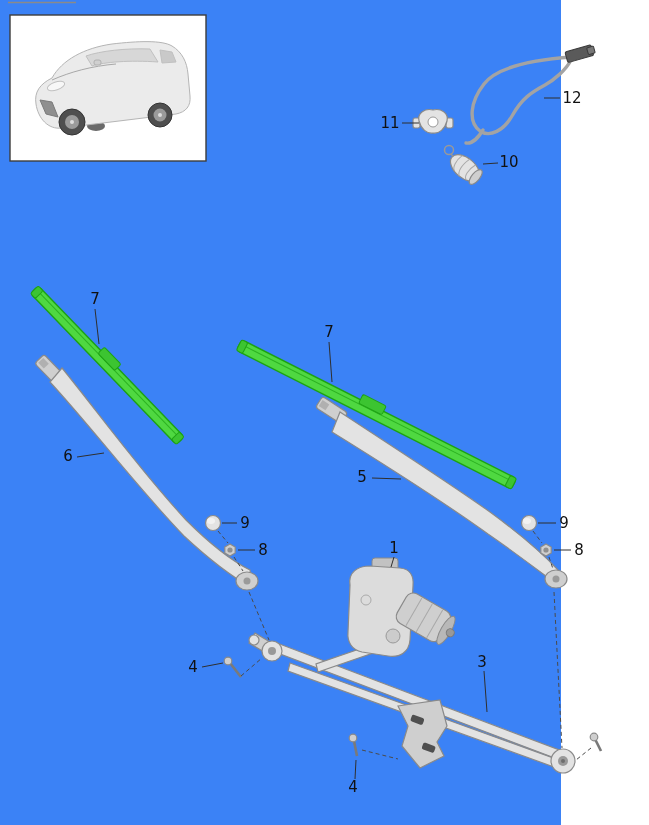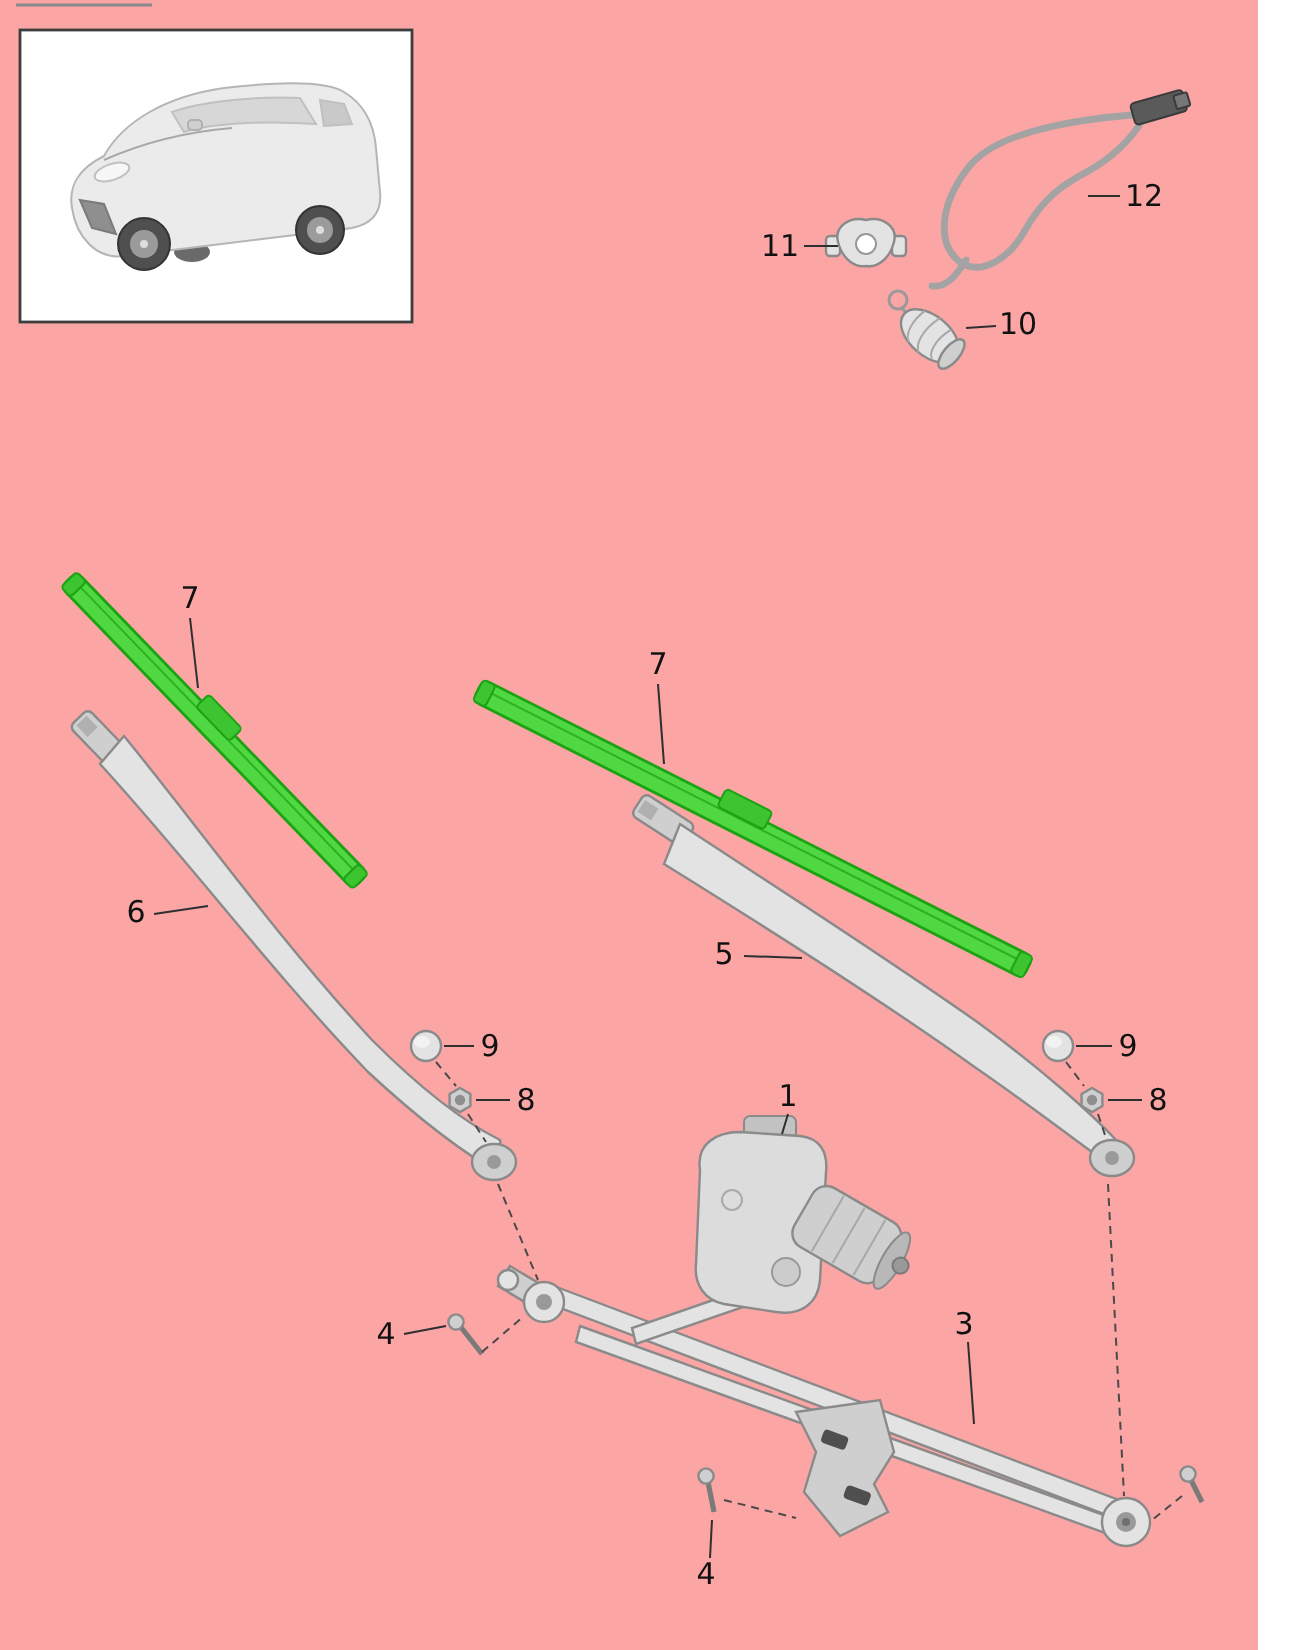--- a/index.html
+++ b/index.html
@@ -1,17 +1,17 @@
 <!DOCTYPE html>
 <html style="--highlight-fill: #4fd841; --highlight-stroke: #1da213; --label: #111111;"><head>
 <meta charset="utf-8">
 <style>
   html,body{margin:0;padding:0}
   body{width:649px;height:825px;background:#ffffff;overflow:hidden}
-  .stage{position:relative;width:629px;height:825px;background:#fca5a5}
+  .stage{position:relative;width:561px;height:825px;background:#3b82f6}
   svg.diagram{display:block;font-family:"DejaVu Sans",sans-serif}
   text.part-label{font-size:15px;fill:var(--label,#111);text-anchor:middle}
   .leader{stroke:#2f2f2f;stroke-width:1;fill:none}
   .dash{stroke:#4a4a4a;stroke-width:1;stroke-dasharray:4 3;fill:none}
   .part{fill:#e3e3e3;stroke:#8a8a8a;stroke-width:1.2}
   .part-mid{fill:#cfcfcf;stroke:#8a8a8a;stroke-width:1.2}
   .detail{stroke:#a8a8a8;fill:none;stroke-width:1}
   .blade{fill:var(--highlight-fill,#4fd841);stroke:var(--highlight-stroke,#1da213);stroke-width:1.4}
   .blade-sub{fill:#3cc431;stroke:var(--highlight-stroke,#1da213);stroke-width:1}
   .hose{stroke:#a3a3a3;stroke-width:3.4;fill:none;stroke-linecap:round}

